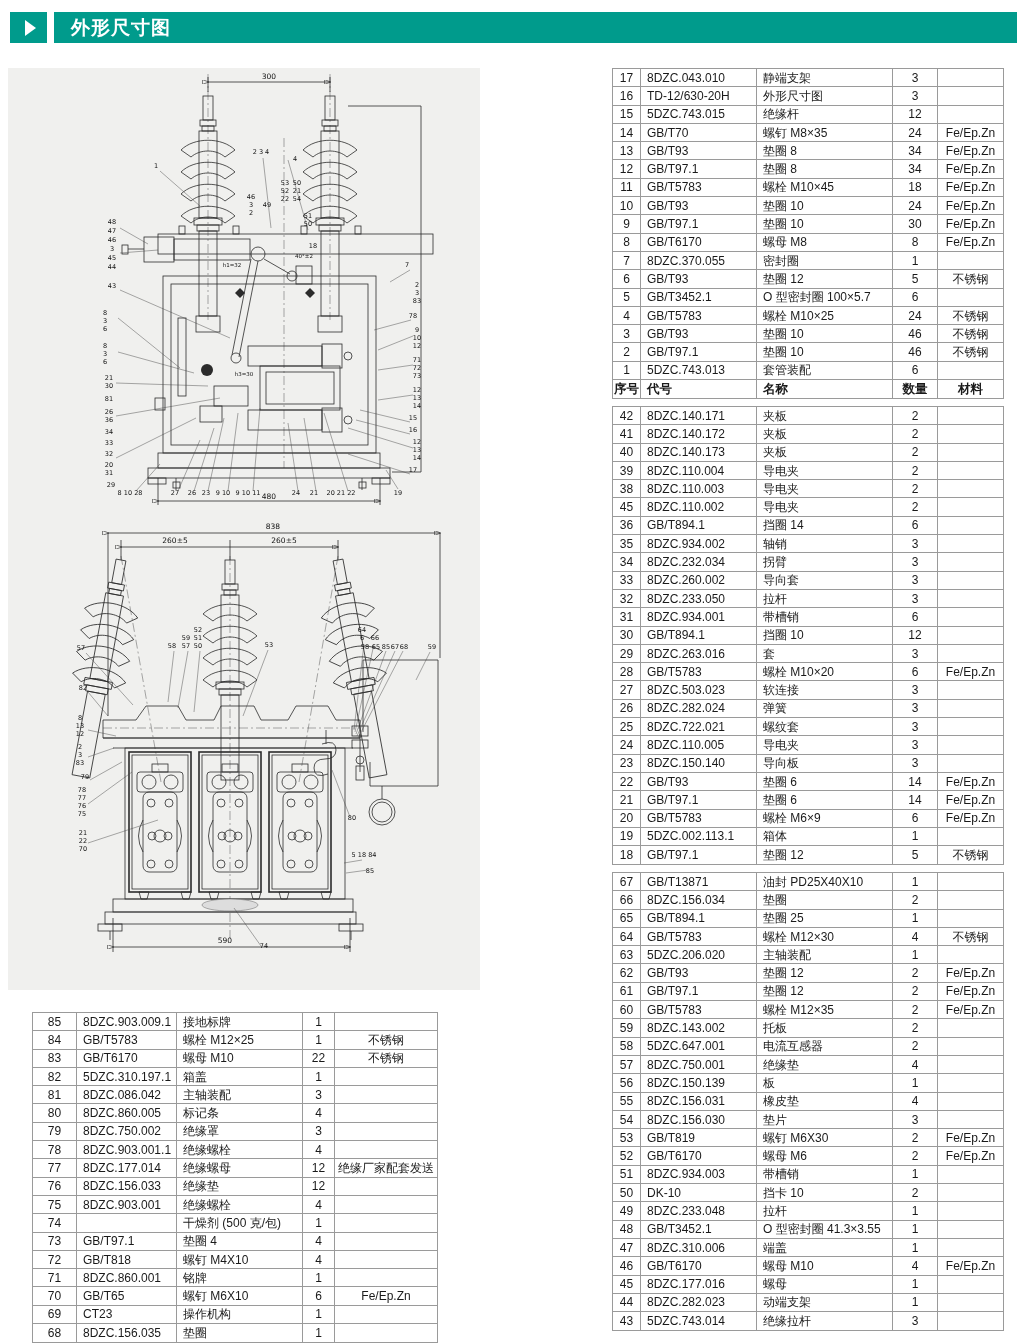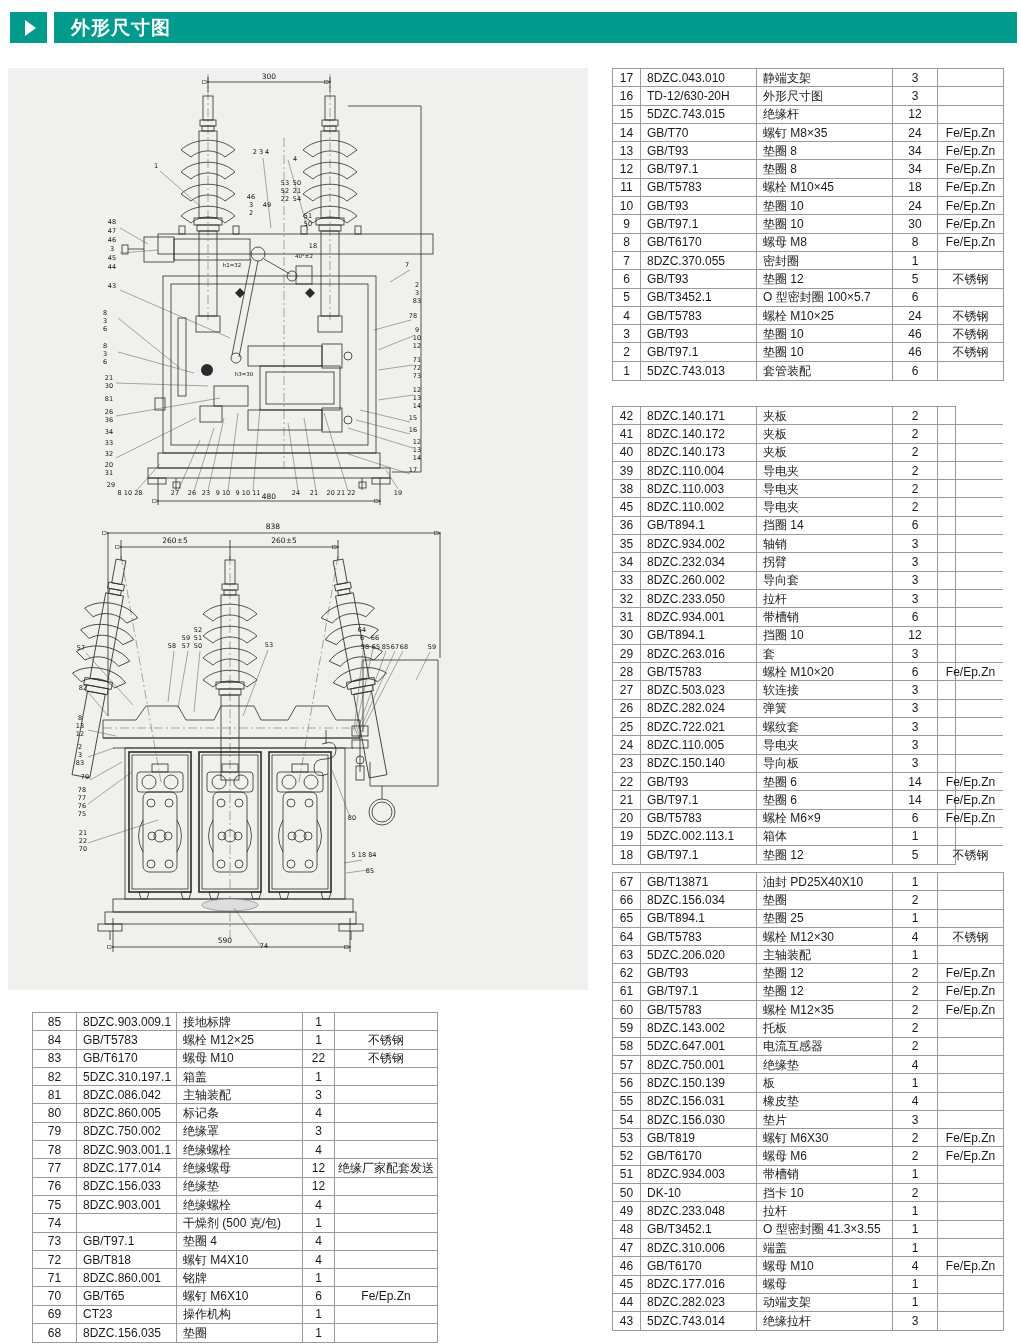--- a/index.html
+++ b/index.html
@@ -5,21 +5,21 @@
   html,body{margin:0;padding:0}
   body{width:1021px;height:1344px;position:relative;background:#fff;color:#1a1a1a;
        font-family:"Liberation Sans","DejaVu Sans",sans-serif;overflow:hidden}
   .hdr-icon{position:absolute;left:10px;top:12px;width:37px;height:31px;background:#009b8c;
             display:flex;align-items:center;justify-content:center}
   .hdr-icon .tri{width:0;height:0;border-left:11px solid #fff;border-top:8px solid transparent;
                  border-bottom:8px solid transparent;margin-left:3px}
   .hdr-bar{position:absolute;left:54px;top:12px;width:963px;height:31px;background:#009b8c;
            color:#fff;font-size:19px;font-weight:bold;line-height:31px;padding-left:17px;
            box-sizing:border-box;letter-spacing:1px}
-  .draw-panel{position:absolute;left:8px;top:68px;width:580px;height:922px;background:#f0f0ee}
+  .draw-panel{position:absolute;left:8px;top:68px;width:472px;height:922px;background:#f0f0ee}
   .draw-panel svg{display:block}
 
   
   .ptable{position:absolute;background:#fff;border:1px solid #9a9a9a;box-sizing:border-box}
   .prow{display:grid;height:18.3px;box-sizing:border-box}
   .rt .prow{grid-template-columns:28px 116px 136px 45px 65px}
   .bl .prow{grid-template-columns:44px 100px 126px 32px 102px}
   .pc{border-right:1px solid #9a9a9a;border-bottom:1px solid #9a9a9a;display:flex;align-items:center;
       font-size:12px;line-height:14px;overflow:hidden;white-space:nowrap;box-sizing:border-box}
   .pc:last-child{border-right:none}
@@ -540,23 +540,30 @@
       <div class="pc c3">46</div>
       <div class="pc c4">不锈钢</div>
     </div>
     <div class="prow">
       <div class="pc c0">1</div>
       <div class="pc c1">5DZC.743.013</div>
       <div class="pc c2">套管装配</div>
       <div class="pc c3">6</div>
       <div class="pc c4"></div>
     </div>
+    <div class="prow phead">
+      <div class="pc c0">序号</div>
+      <div class="pc c1">代号</div>
+      <div class="pc c2">名称</div>
+      <div class="pc c3">数量</div>
+      <div class="pc c4">材料</div>
+    </div>
   </div>
 
-<div id="tblB" class="ptable rt" style="left:612px;top:406px;width:344px">
+<div id="tblB" class="ptable rt" style="left:612px;top:406px;width:392px">
     <div class="prow">
       <div class="pc c0">42</div>
       <div class="pc c1">8DZC.140.171</div>
       <div class="pc c2">夹板</div>
       <div class="pc c3">2</div>
       <div class="pc c4"></div>
     </div>
     <div class="prow">
       <div class="pc c0">41</div>
       <div class="pc c1">8DZC.140.172</div>

